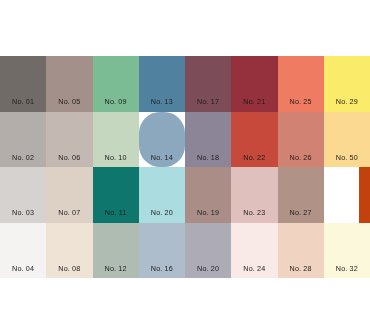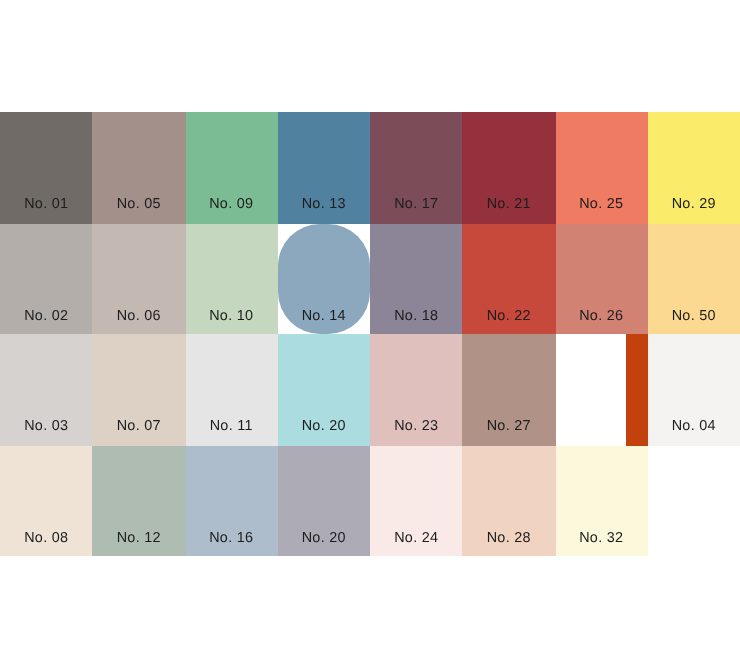--- a/index.html
+++ b/index.html
@@ -102,25 +102,28 @@
       </div>
       <div class="swatch" style="background: rgb(252, 217, 145);">
         <span class="swatch-label" style="color: rgb(29, 29, 29);">No. 50</span>
       </div>
       <div class="swatch" style="background: rgb(214, 210, 208);">
         <span class="swatch-label" style="color: rgb(29, 29, 29);">No. 03</span>
       </div>
       <div class="swatch" style="background: rgb(221, 208, 196);">
         <span class="swatch-label" style="color: rgb(29, 29, 29);">No. 07</span>
       </div>
-      <div class="swatch" style="background: #e5e5e5;">
+      <div class="swatch" style="background: #0f766e;">
         <span class="swatch-label" style="color: rgb(29, 29, 29);">No. 11</span>
       </div>
       <div class="swatch" style="background: rgb(171, 220, 223);">
         <span class="swatch-label" style="color: rgb(29, 29, 29);">No. 20</span>
+      </div>
+      <div class="swatch" style="background: rgb(171, 141, 136);">
+        <span class="swatch-label" style="color: rgb(29, 29, 29);">No. 19</span>
       </div>
       <div class="swatch" style="background: rgb(224, 192, 189);">
         <span class="swatch-label" style="color: rgb(29, 29, 29);">No. 23</span>
       </div>
       <div class="swatch" style="background: rgb(176, 146, 135);">
         <span class="swatch-label" style="color: rgb(29, 29, 29);">No. 27</span>
       </div>
       <div class="swatch" style="background: #c2410c; margin-left: 35px;">
         <span class="swatch-label" style="color: rgb(29, 29, 29);">No. 31</span>
       </div>

